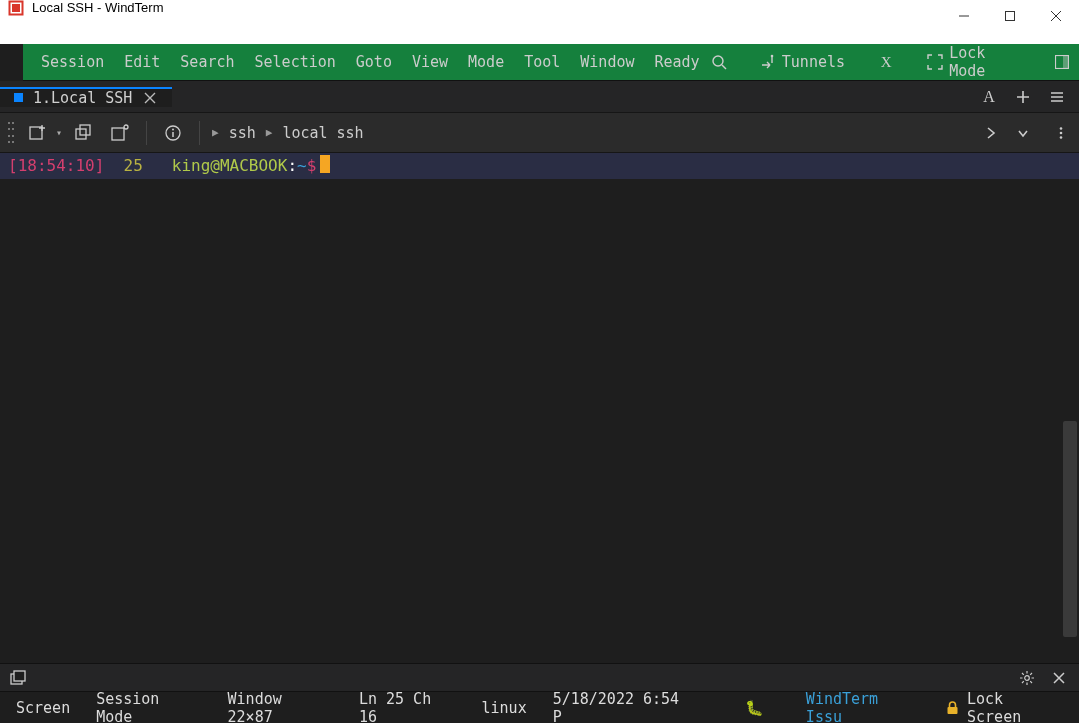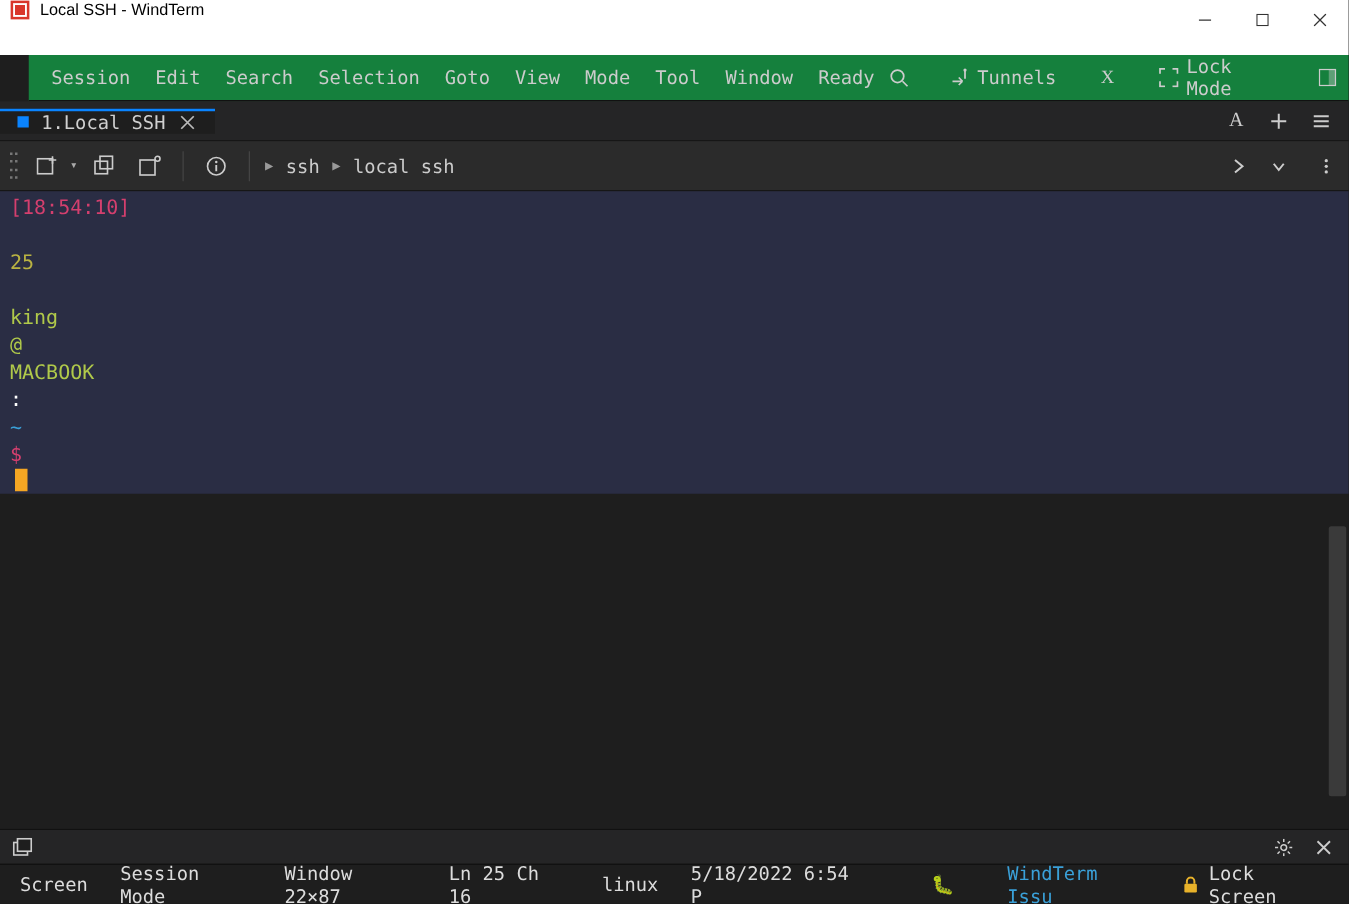--- a/index.html
+++ b/index.html
@@ -156,21 +156,20 @@
     .terminal-wrap{ flex:1; position:relative; background:#1e1e1e; }
     .term-line {
       font-family:"Consolas","Menlo","DejaVu Sans Mono",monospace;
       font-size:16px;
       line-height:22px;
       padding:2px 4px 2px 8px;
       display:flex; gap:0;
       background:#2a2d44;
       color:#eee;
       white-space:pre;
-      flex-direction:column;
     }
     .ts{ color:#d43f6e; }
     .lineno{ color:#b9b242; }
     .user{ color:#b0c94a; }
     .host{ color:#b0c94a; }
     .sep-colon{ color:#fff;}
     .path{ color:#3aa0d8;}
     .dollar{ color:#d43f6e;}
     .cursor{
       display:inline-block;

